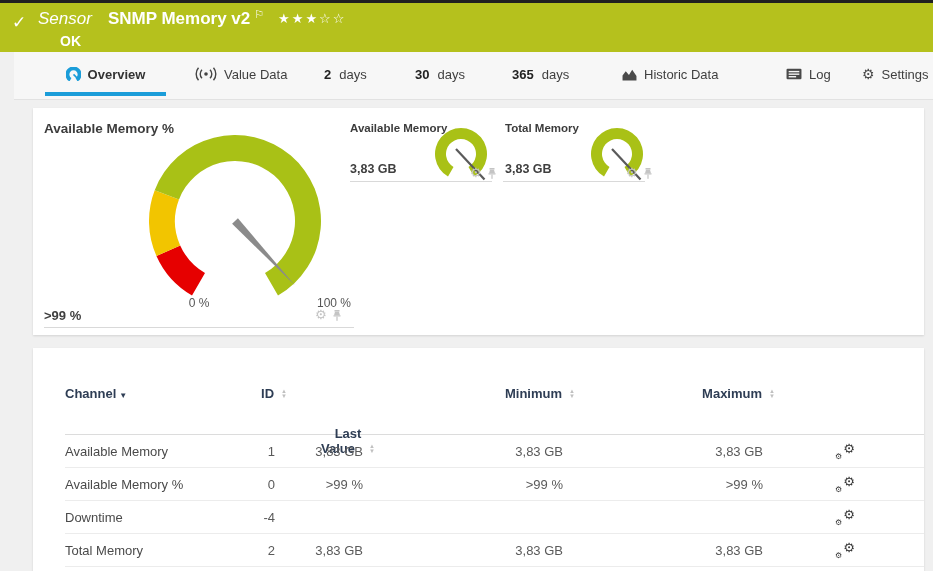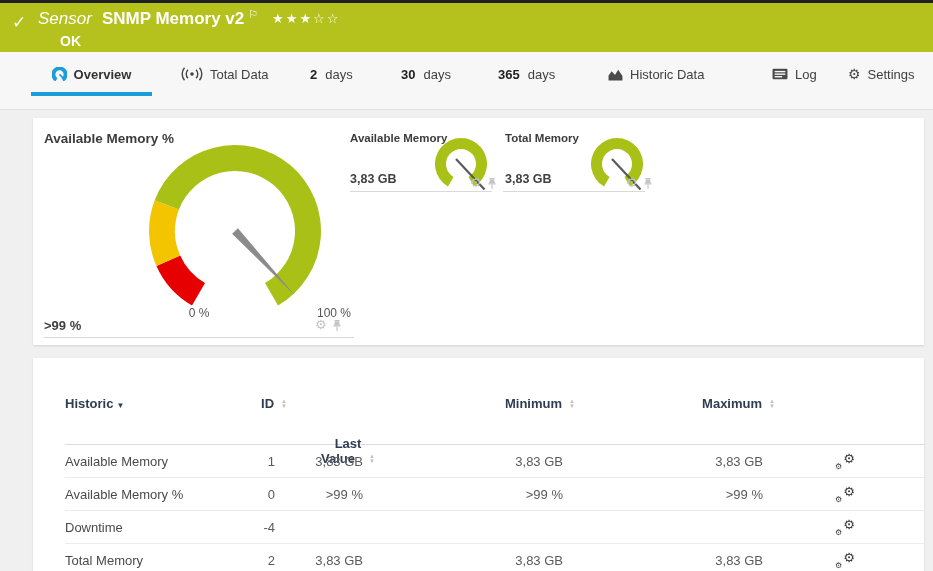--- a/index.html
+++ b/index.html
@@ -10,28 +10,28 @@
     -webkit-font-smoothing:antialiased;
   }
   
   .topbar {
     height:52px; background:#b5c11d; border-top:3px solid #202020;
     display:flex; align-items:flex-start; padding:6px 0 0 12px; color:#fff;
   }
   .check-ic { font-size:17px; font-weight:bold; width:26px; margin-top:3px; }
   .title-block { display:flex; flex-direction:column; }
   .title-line { display:flex; align-items:baseline; font-size:17px; line-height:20px; }
-  .kind { font-style:italic; margin-right:10px; }
+  .kind { font-style:italic; margin-right:16px; }
   .sensor-name { font-weight:bold; }
   .flag-ic { font-size:11px; margin-left:4px; transform:translateY(-6px); }
   .stars { font-size:13px; letter-spacing:2px; margin-left:14px; transform:translateY(-1px); }
   .status-ok { font-size:14px; font-weight:bold; margin:3px 0 0 22px; }
   
   .tabbar {
-    position:relative; height:58px; background:#f7f7f7; border-bottom:1px solid #e2e2e2;
+    position:relative; height:48px; background:#f7f7f7; border-bottom:1px solid #e2e2e2;margin-left:14px;
   }
   .tab {
     position:absolute; top:0; height:44px; display:flex; align-items:center; gap:7px;
     font-size:13px; color:#3f3f3f; cursor:pointer; white-space:nowrap;
   }
   .tab.active { justify-content:center; border-bottom:4px solid #1b9dd9; padding-top:4px; }
   .tab.active .tab-label { font-weight:bold; color:#333; }
   .tab .num { font-weight:bold; color:#222; margin-right:1px; }
   .tab-ic { display:inline-flex; align-items:center; }
   
@@ -96,21 +96,21 @@
     <span class="tab-label">Overview</span>
   </div>
   <div class="tab" style="left:181px;">
     <span class="tab-ic">
       <svg width="22" height="14" viewBox="-11 -7 22 14">
         <circle cx="0" cy="0" r="1.8" fill="#444"></circle>
         <path d="M -4 -4.2 A 5.8 5.8 0 0 0 -4 4.2 M 4 -4.2 A 5.8 5.8 0 0 1 4 4.2" fill="none" stroke="#444" stroke-width="1.4"></path>
         <path d="M -7.5 -6.2 A 9.5 9.5 0 0 0 -7.5 6.2 M 7.5 -6.2 A 9.5 9.5 0 0 1 7.5 6.2" fill="none" stroke="#444" stroke-width="1.4"></path>
       </svg>
     </span>
-    <span class="tab-label">Total Data</span>
+    <span class="tab-label">Value Data</span>
   </div>
   <div class="tab" style="left:310px;">
     <span class="num">2</span>
     <span>days</span>
   </div>
   <div class="tab" style="left:401px;">
     <span class="num">30</span>
     <span>days</span>
   </div>
   <div class="tab" style="left:498px;">
@@ -206,21 +206,21 @@
         </g>
     </svg>
   </div>
   <div class="abs g-rule" style="left:470px;top:73px;width:142px;"></div>
 </section>
 
 <section class="panel channels">
 
   <div class="tbl-head">
     <div>
-      <span>Historic</span><span class="sort-desc">▼</span>
+      <span>Channel</span><span class="sort-desc">▼</span>
     </div>
     <div class="h-right">
       <span class="h-cell">
           <span>ID</span>
           <span class="sort-stack">
             <span>▲</span>
             <span>▼</span>
           </span>
         </span>
     </div>

